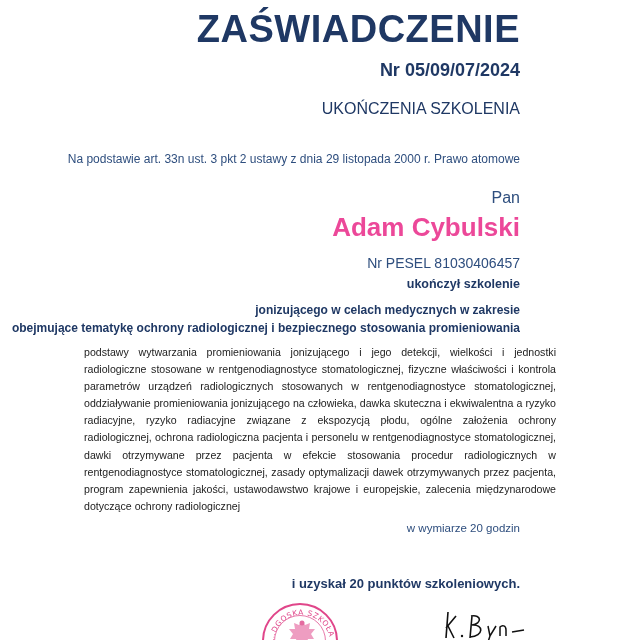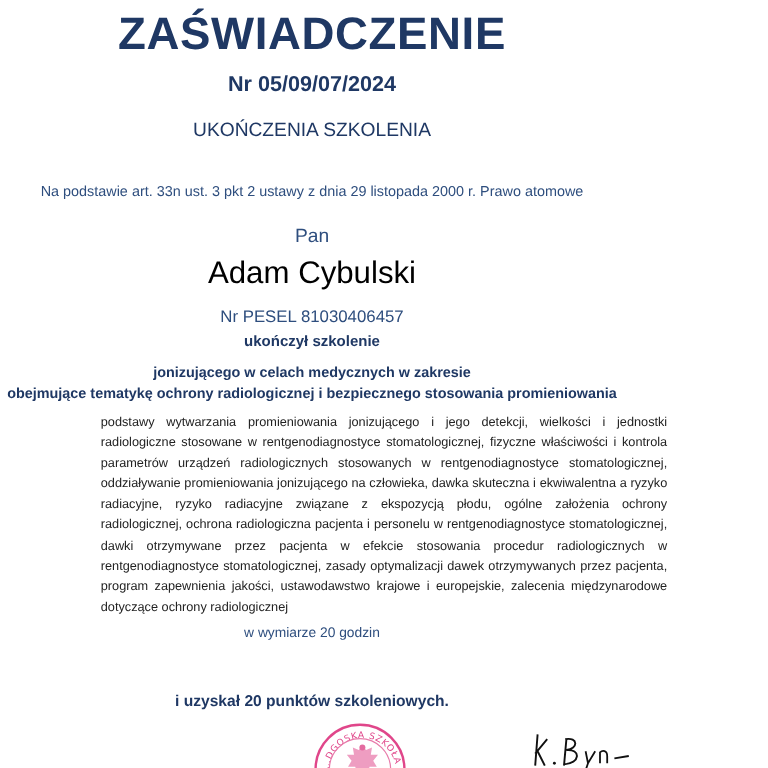--- a/index.html
+++ b/index.html
@@ -1,24 +1,24 @@
 <!DOCTYPE html>
 <html><head>
 <meta charset="utf-8">
 <style>
   html, body { margin: 0; padding: 0; background: #ffffff; }
   body { width: 640px; height: 640px; overflow: hidden; position: relative;
          font-family: "Liberation Sans", "DejaVu Sans", sans-serif; color: #1f3864; }
-  .abs { position: absolute; left: 0; width: 520px; text-align: center; }
+  .abs { position: absolute; left: 0; width: 520px; text-align: right; }
   .title { top: 8px; font-size: 38px; font-weight: bold; letter-spacing: 0.5px; color: #1f3864; }
   .number { top: 60px; font-size: 18px; font-weight: bold; color: #1f3864; }
   .subtitle { top: 100px; font-size: 16px; font-weight: normal; color: #1f3864; }
   .legal { top: 150px; font-size: 12px; line-height: 19px; color: #2e4e7e; }
   .salutation { top: 189px; font-size: 16px; color: #2e4e7e; }
-  .name { top: 212px; font-size: 26px; font-weight: normal; color: #000000; }
+  .name { top: 212px; font-size: 26px; font-weight: bold; color: #ec4899; }
   .pesel { top: 255px; font-size: 14px; color: #2e4e7e; }
   .completed { top: 277px; font-size: 12.5px; font-weight: bold; color: #1f3864; }
   .topic { top: 301px; font-size: 12px; font-weight: bold; line-height: 18px; color: #1f3864; }
   .scope { position: absolute; left: 84px; width: 472px; top: 344px;
            font-size: 10.6px; line-height: 17.1px; text-align: justify;
            text-align-last: left; color: #222222; }
   .hours { top: 522px; font-size: 11.5px; color: #2e4e7e; }
   .points { top: 532px; font-size: 13px; font-weight: bold; color: #1f3864; margin-top: 44px; }
   .stamp { position: absolute; left: 262px; top: 603px; width: 76px; height: 76px;
            border-radius: 50%; border: 2px solid #e0468a; box-sizing: border-box; }

